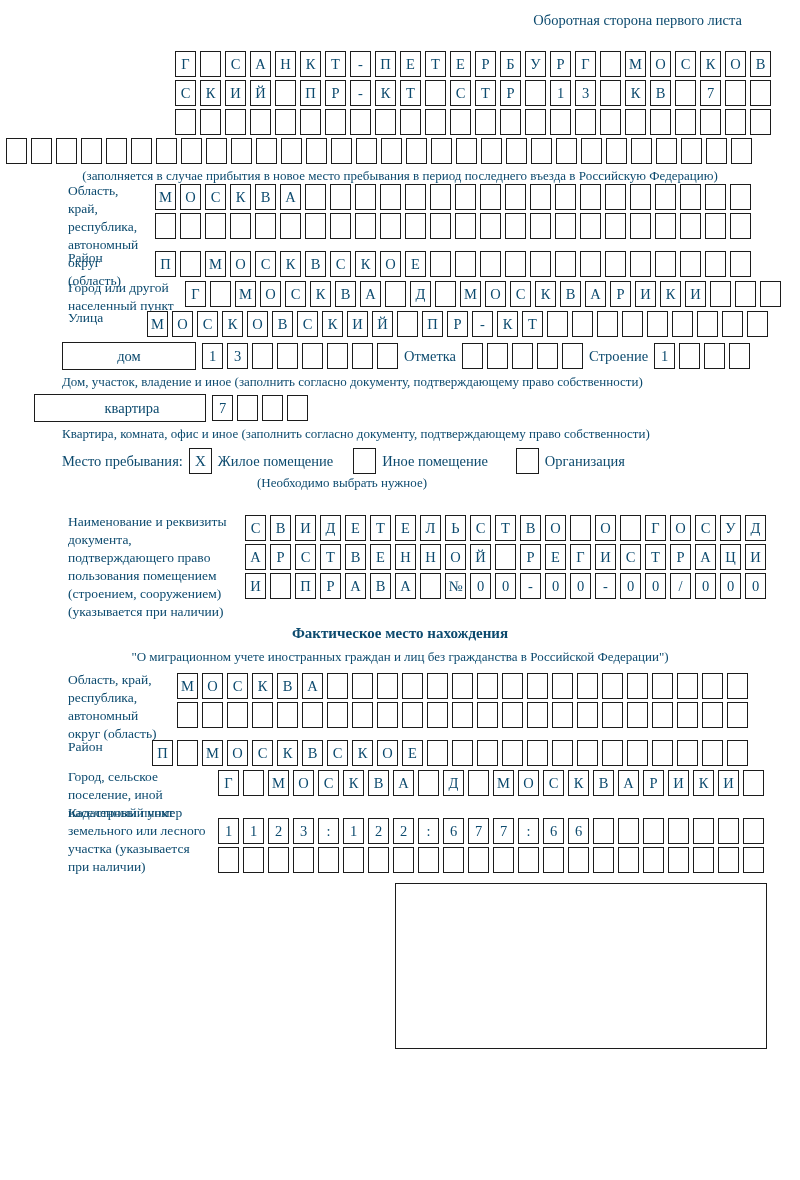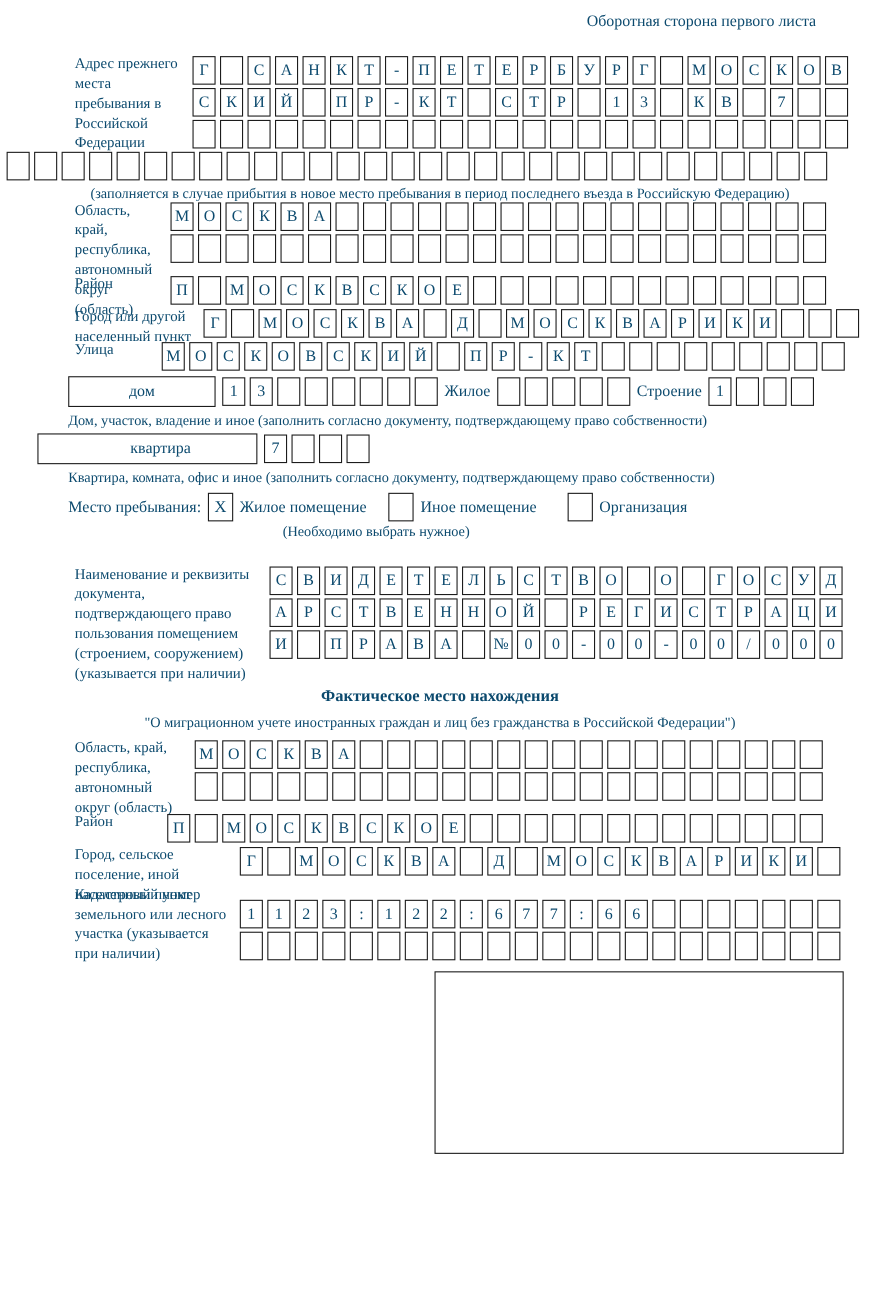--- a/index.html
+++ b/index.html
@@ -46,21 +46,20 @@
   .stamp-caption{width:452px;margin-left:342px;margin-top:5px;text-align:center;font-size:13px;line-height:18.5px;}
 </style>
 </head>
 <body>
 
 <div class="page">
 
   <div class="corner-note">Оборотная сторона первого листа</div>
 
   <div class="rowgroup" style="margin-left:169px;">
-    <div class="side-label" style="left:-107px;width:102px;">Адрес прежнего места пребывания в Российской Федерации</div>
     <div class="cellrow">
         <span class="cell">Г</span>
         <span class="cell"></span>
         <span class="cell">С</span>
         <span class="cell">А</span>
         <span class="cell">Н</span>
         <span class="cell">К</span>
         <span class="cell">Т</span>
         <span class="cell">-</span>
         <span class="cell">П</span>
@@ -320,40 +319,40 @@
     <div class="cellrow" style="margin-bottom:0;">
         <span class="cell">1</span>
         <span class="cell">3</span>
         <span class="cell"></span>
         <span class="cell"></span>
         <span class="cell"></span>
         <span class="cell"></span>
         <span class="cell"></span>
         <span class="cell"></span>
       </div>
-    <span class="stay-label">Жилое</span>
+    <span class="stay-label">Отметка</span>
     <div class="cellrow" style="margin-bottom:0;">
         <span class="cell"></span>
         <span class="cell"></span>
         <span class="cell"></span>
         <span class="cell"></span>
         <span class="cell"></span>
       </div>
     <span class="stay-label">Строение</span>
     <div class="cellrow" style="margin-bottom:0;">
         <span class="cell">1</span>
         <span class="cell"></span>
         <span class="cell"></span>
         <span class="cell"></span>
       </div>
   </div>
   <div class="note" style="margin-left:56px;margin-bottom:4px;">Дом, участок, владение и иное (заполнить согласно документу, подтверждающему право собственности)</div>
 
   <div class="inline-row" style="margin-left:28px;margin-bottom:3px;">
-    <div class="labelbox" style="width:200px;padding-left:24px;">квартира</div>
+    <div class="labelbox" style="width:172px;padding-left:24px;">квартира</div>
     <div class="cellrow" style="margin-bottom:0;">
         <span class="cell">7</span>
         <span class="cell"></span>
         <span class="cell"></span>
         <span class="cell"></span>
       </div>
   </div>
   <div class="note" style="margin-left:56px;margin-bottom:6px;">Квартира, комната, офис и иное (заполнить согласно документу, подтверждающему право собственности)</div>
 
   <div class="inline-row" style="margin-left:56px;">

